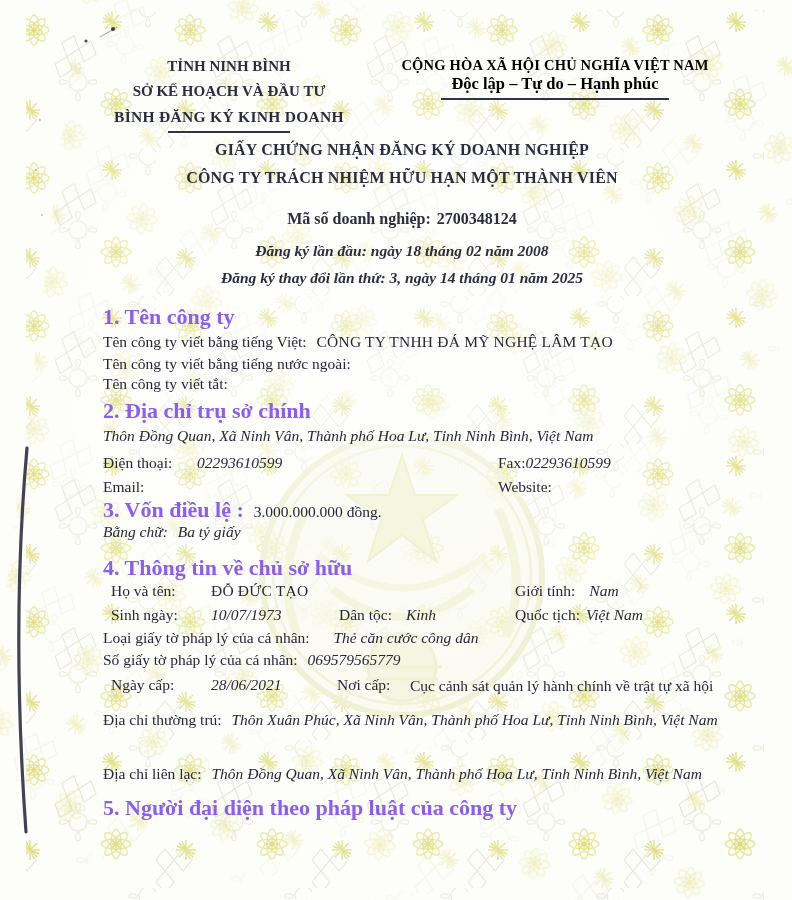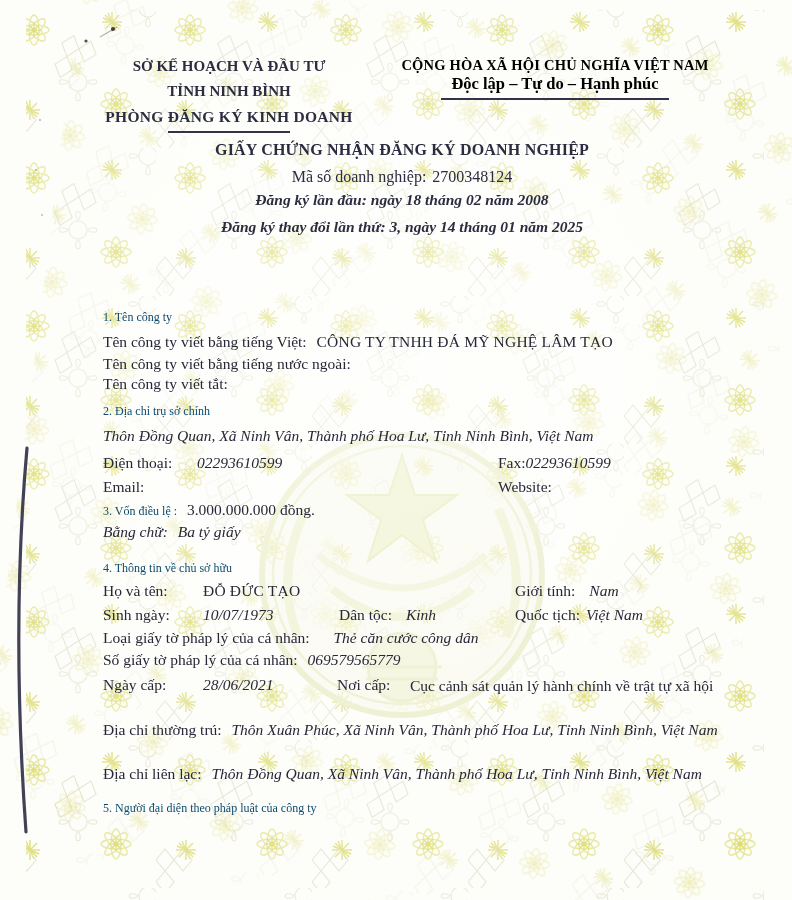--- a/index.html
+++ b/index.html
@@ -17,31 +17,31 @@
   .rule{height:2px;background:#32334a;margin:2px auto 0;}
   .rule-issuer{width:122px;}
   .republic{position:absolute;left:390px;top:57px;width:330px;text-align:center;
     font-weight:bold;color:#000000;}
   .republic .r1{font-size:14.5px;letter-spacing:.2px;}
   .republic .r2{font-size:16.5px;}
   .rule-rep{width:228px;margin-top:4px;}
   
   .titleblock{position:absolute;left:66px;top:136px;width:672px;text-align:center;color:#2b2c40;}
   .t1{font-weight:bold;font-size:16px;line-height:28px;letter-spacing:.2px;}
-  .code{font-weight:normal;font-size:16px;margin-top:4px;}
+  .code{font-weight:bold;font-size:16px;margin-top:18px;}
   .code .num{margin-left:6px;}
   .reg{font-weight:bold;font-style:italic;font-size:15.5px;line-height:27px;}
-  .reg.first{}
+  .reg.first{margin-top:9px;}
   
   .content{position:absolute;left:103px;top:296px;width:628px;font-size:15.5px;line-height:20px;}
   .row{position:absolute;left:0;width:628px;}
-  .h{font-weight:normal;font-size:12px;color:#0c4a6e;}
+  .h{font-weight:bold;font-size:22px;color:#8b5cf6;}
   .v{font-style:italic;}
   .gap6{margin-left:6px;} .gap10{margin-left:20px;} .gap14{margin-left:14px;}
-  .lbl-100{display:inline-block;width:100px;}
+  .lbl-100{display:inline-block;width:100px;margin-left:8px;}
   .lbl-94{display:inline-block;width:94px;}
   .abs{position:absolute;top:0;}
   .col-fax{left:395px;} .col-gender{left:412px;} .col-ethnic{left:236px;} .col-place{left:234px;}
   .place-val{position:absolute;left:307px;top:0;width:322px;line-height:22px;}
   .wrap2{line-height:23px;}
   .upper{letter-spacing:.2px;}
 </style>
 </head>
 <body>
 
@@ -121,34 +121,35 @@
       <circle cx="113" cy="29" r="2" fill="#4a3a3a"></circle>
       <circle cx="86" cy="41" r="1.6" fill="#5a4a4a"></circle>
       <circle cx="40" cy="120" r="1" fill="#b9b3ae"></circle>
       <circle cx="36" cy="170" r="1" fill="#b9b3ae"></circle>
       <circle cx="42" cy="215" r="1" fill="#c2bcb6"></circle>
     </g>
   </svg>
 
   <header>
     <div class="issuer">
+      <div>TỈNH NINH BÌNH</div>
       <div>SỞ KẾ HOẠCH VÀ ĐẦU TƯ</div>
-      <div>TỈNH NINH BÌNH</div>
-      <div class="big">PHÒNG ĐĂNG KÝ KINH DOANH</div>
+      <div class="big">BÌNH ĐĂNG KÝ KINH DOANH</div>
       <div class="rule rule-issuer"></div>
     </div>
     <div class="republic">
       <div class="r1">CỘNG HÒA XÃ HỘI CHỦ NGHĨA VIỆT NAM</div>
       <div class="r2">Độc lập – Tự do – Hạnh phúc</div>
       <div class="rule rule-rep"></div>
     </div>
   </header>
 
   <section class="titleblock">
     <div class="t1">GIẤY CHỨNG NHẬN ĐĂNG KÝ DOANH NGHIỆP</div>
+    <div class="t1">CÔNG TY TRÁCH NHIỆM HỮU HẠN MỘT THÀNH VIÊN</div>
     <div class="code">
       <span>Mã số doanh nghiệp:</span><span class="num">2700348124</span>
     </div>
     <div class="reg first">Đăng ký lần đầu: ngày 18 tháng 02 năm 2008</div>
     <div class="reg">Đăng ký thay đổi lần thứ: 3, ngày 14 tháng 01 năm 2025</div>
   </section>
 
   <main class="content">
 
     <div class="row h" style="top:11px">1. Tên công ty</div>
@@ -211,21 +212,21 @@
     </div>
     <div class="row" style="top:354px">
       <span>Số giấy tờ pháp lý của cá nhân:</span>
       <span class="v gap6">069579565779</span>
     </div>
     <div class="row" style="top:379px;height:46px">
       <span class="lbl-100">Ngày cấp:</span><span class="v">28/06/2021</span>
       <span class="abs col-place">Nơi cấp:</span>
       <span class="place-val">Cục cảnh sát quản lý hành chính về trật tự xã hội</span>
     </div>
-    <div class="row wrap2" style="top:422px">
+    <div class="row wrap2" style="top:412px">
       <span>Địa chỉ thường trú:</span>
       <span class="v gap6">Thôn Xuân Phúc, Xã Ninh Vân, Thành phố Hoa Lư, Tỉnh Ninh Bình, Việt Nam</span>
     </div>
     <div class="row wrap2" style="top:466px">
       <span>Địa chỉ liên lạc:</span>
       <span class="v gap6">Thôn Đồng Quan, Xã Ninh Vân, Thành phố Hoa Lư, Tỉnh Ninh Bình, Việt Nam</span>
     </div>
 
     <div class="row h" style="top:502px">5. Người đại diện theo pháp luật của công ty</div>
   </main>

